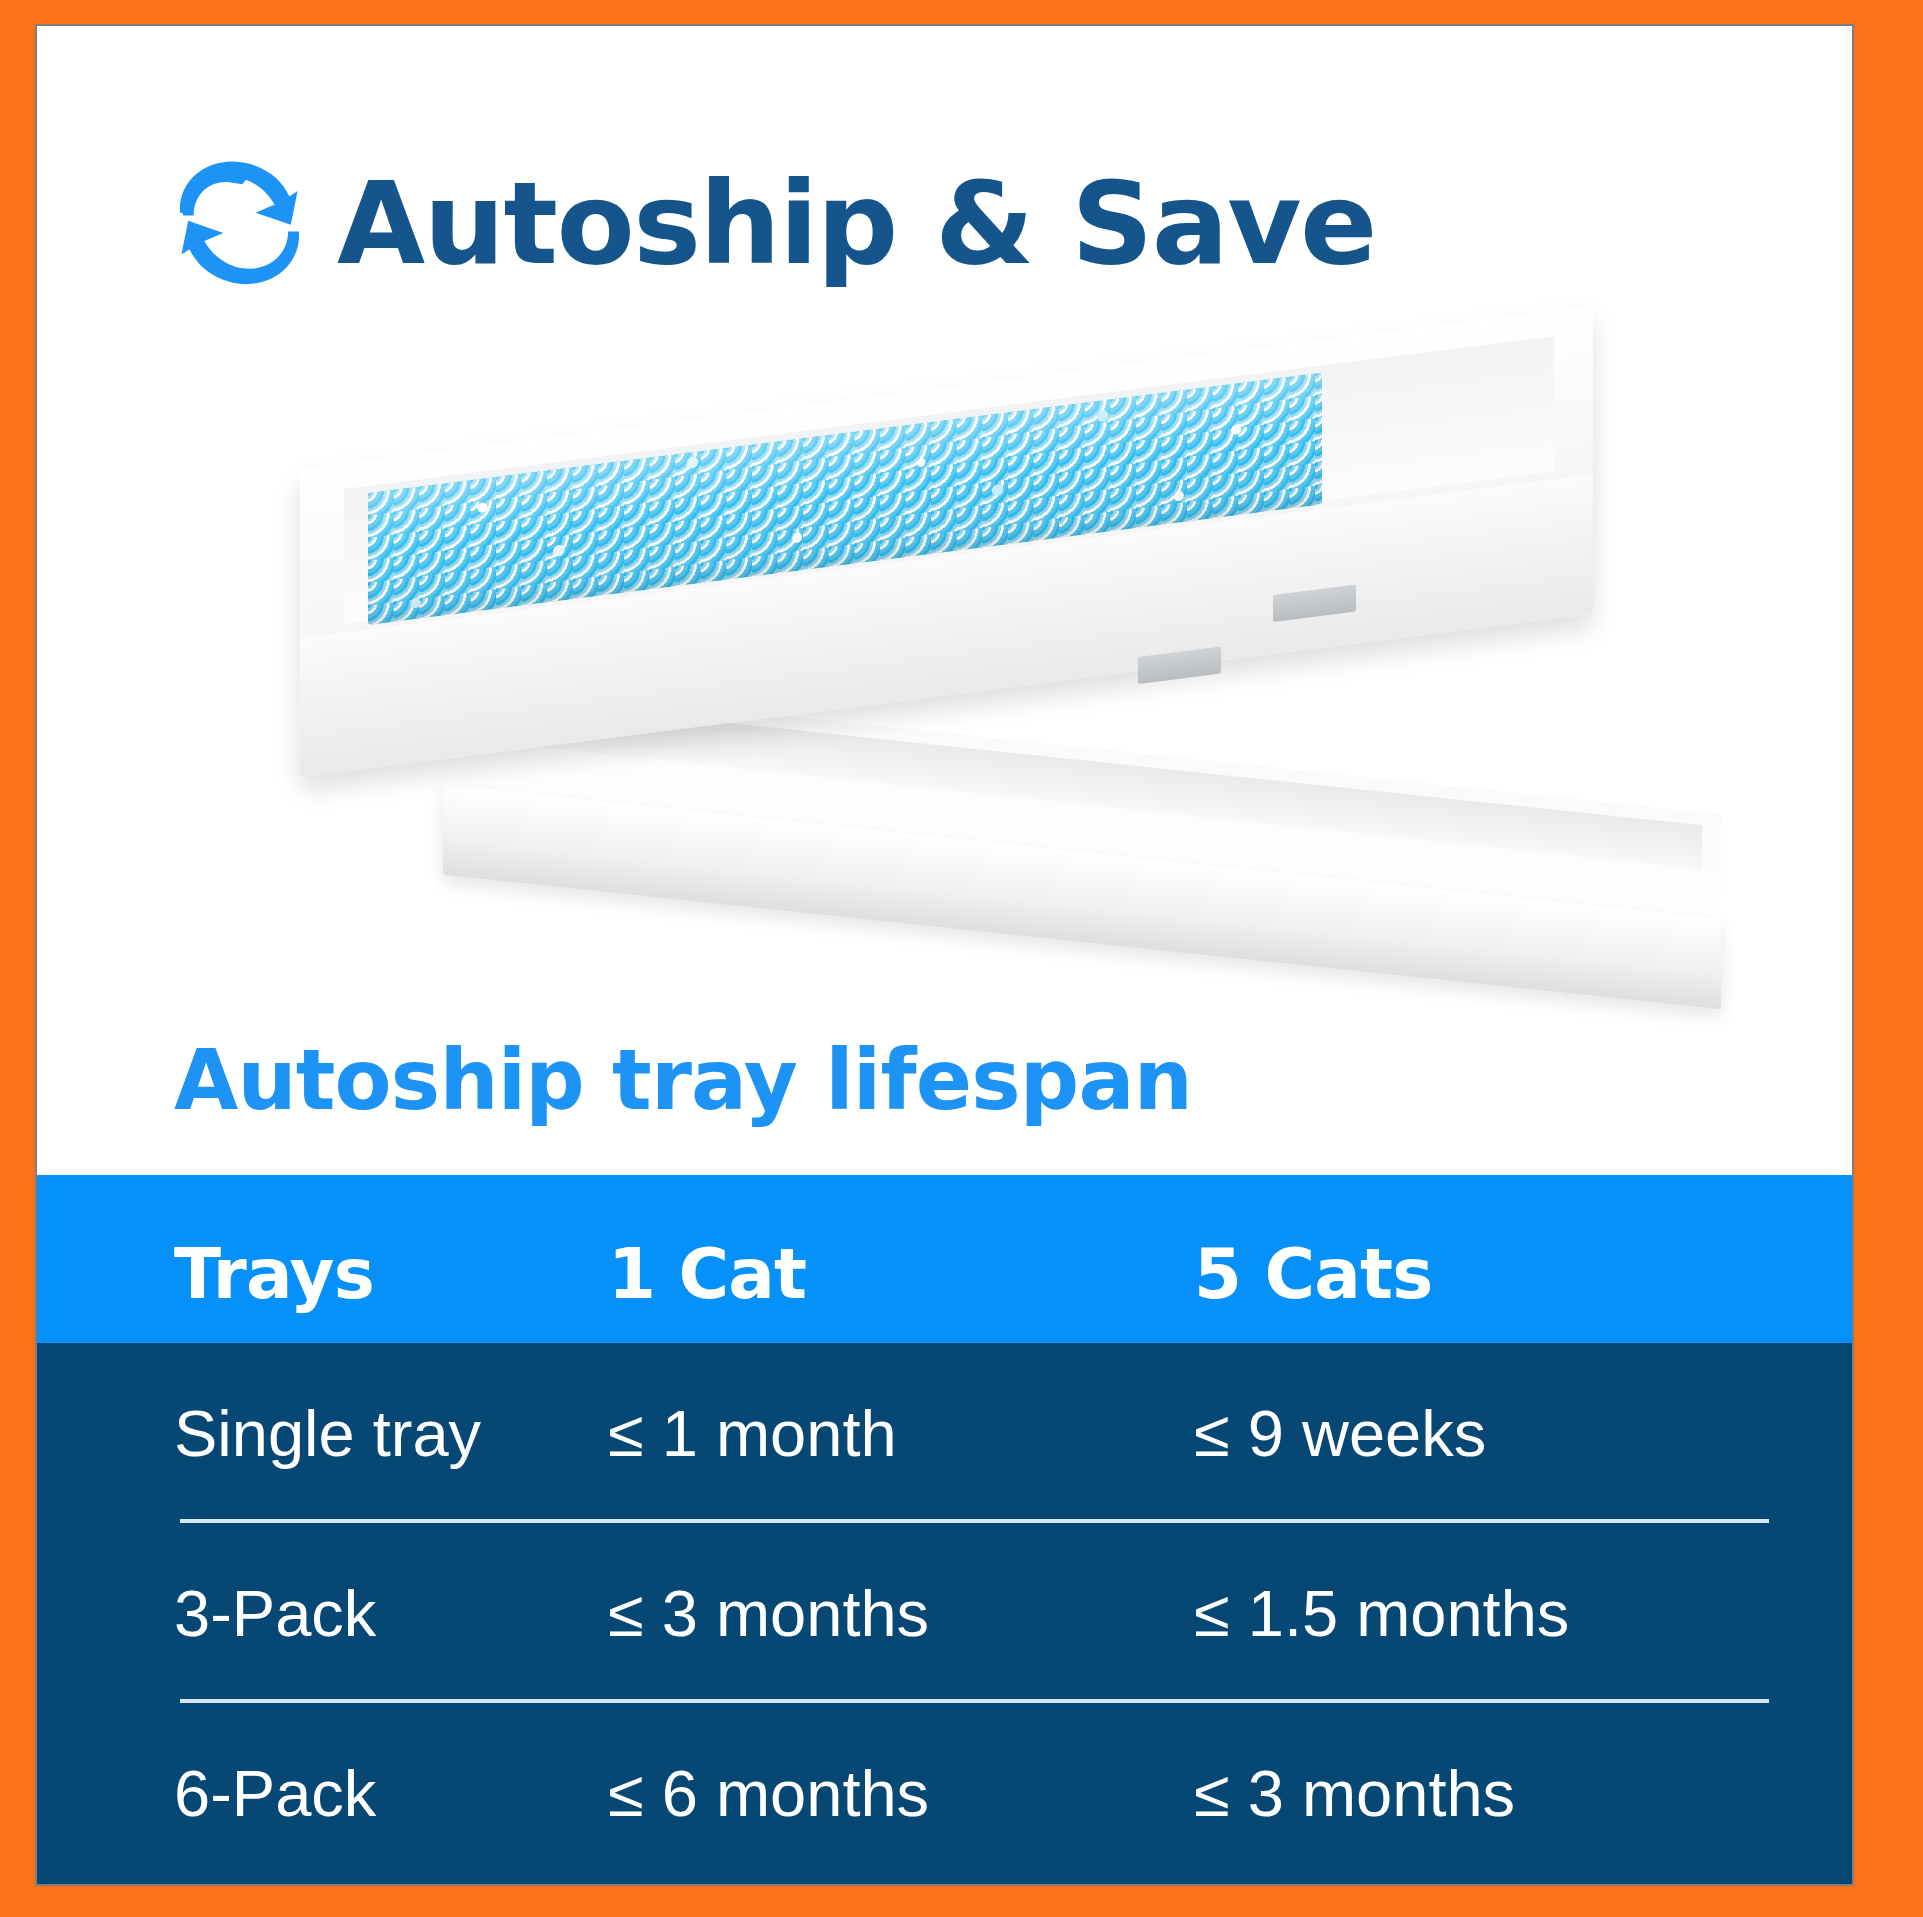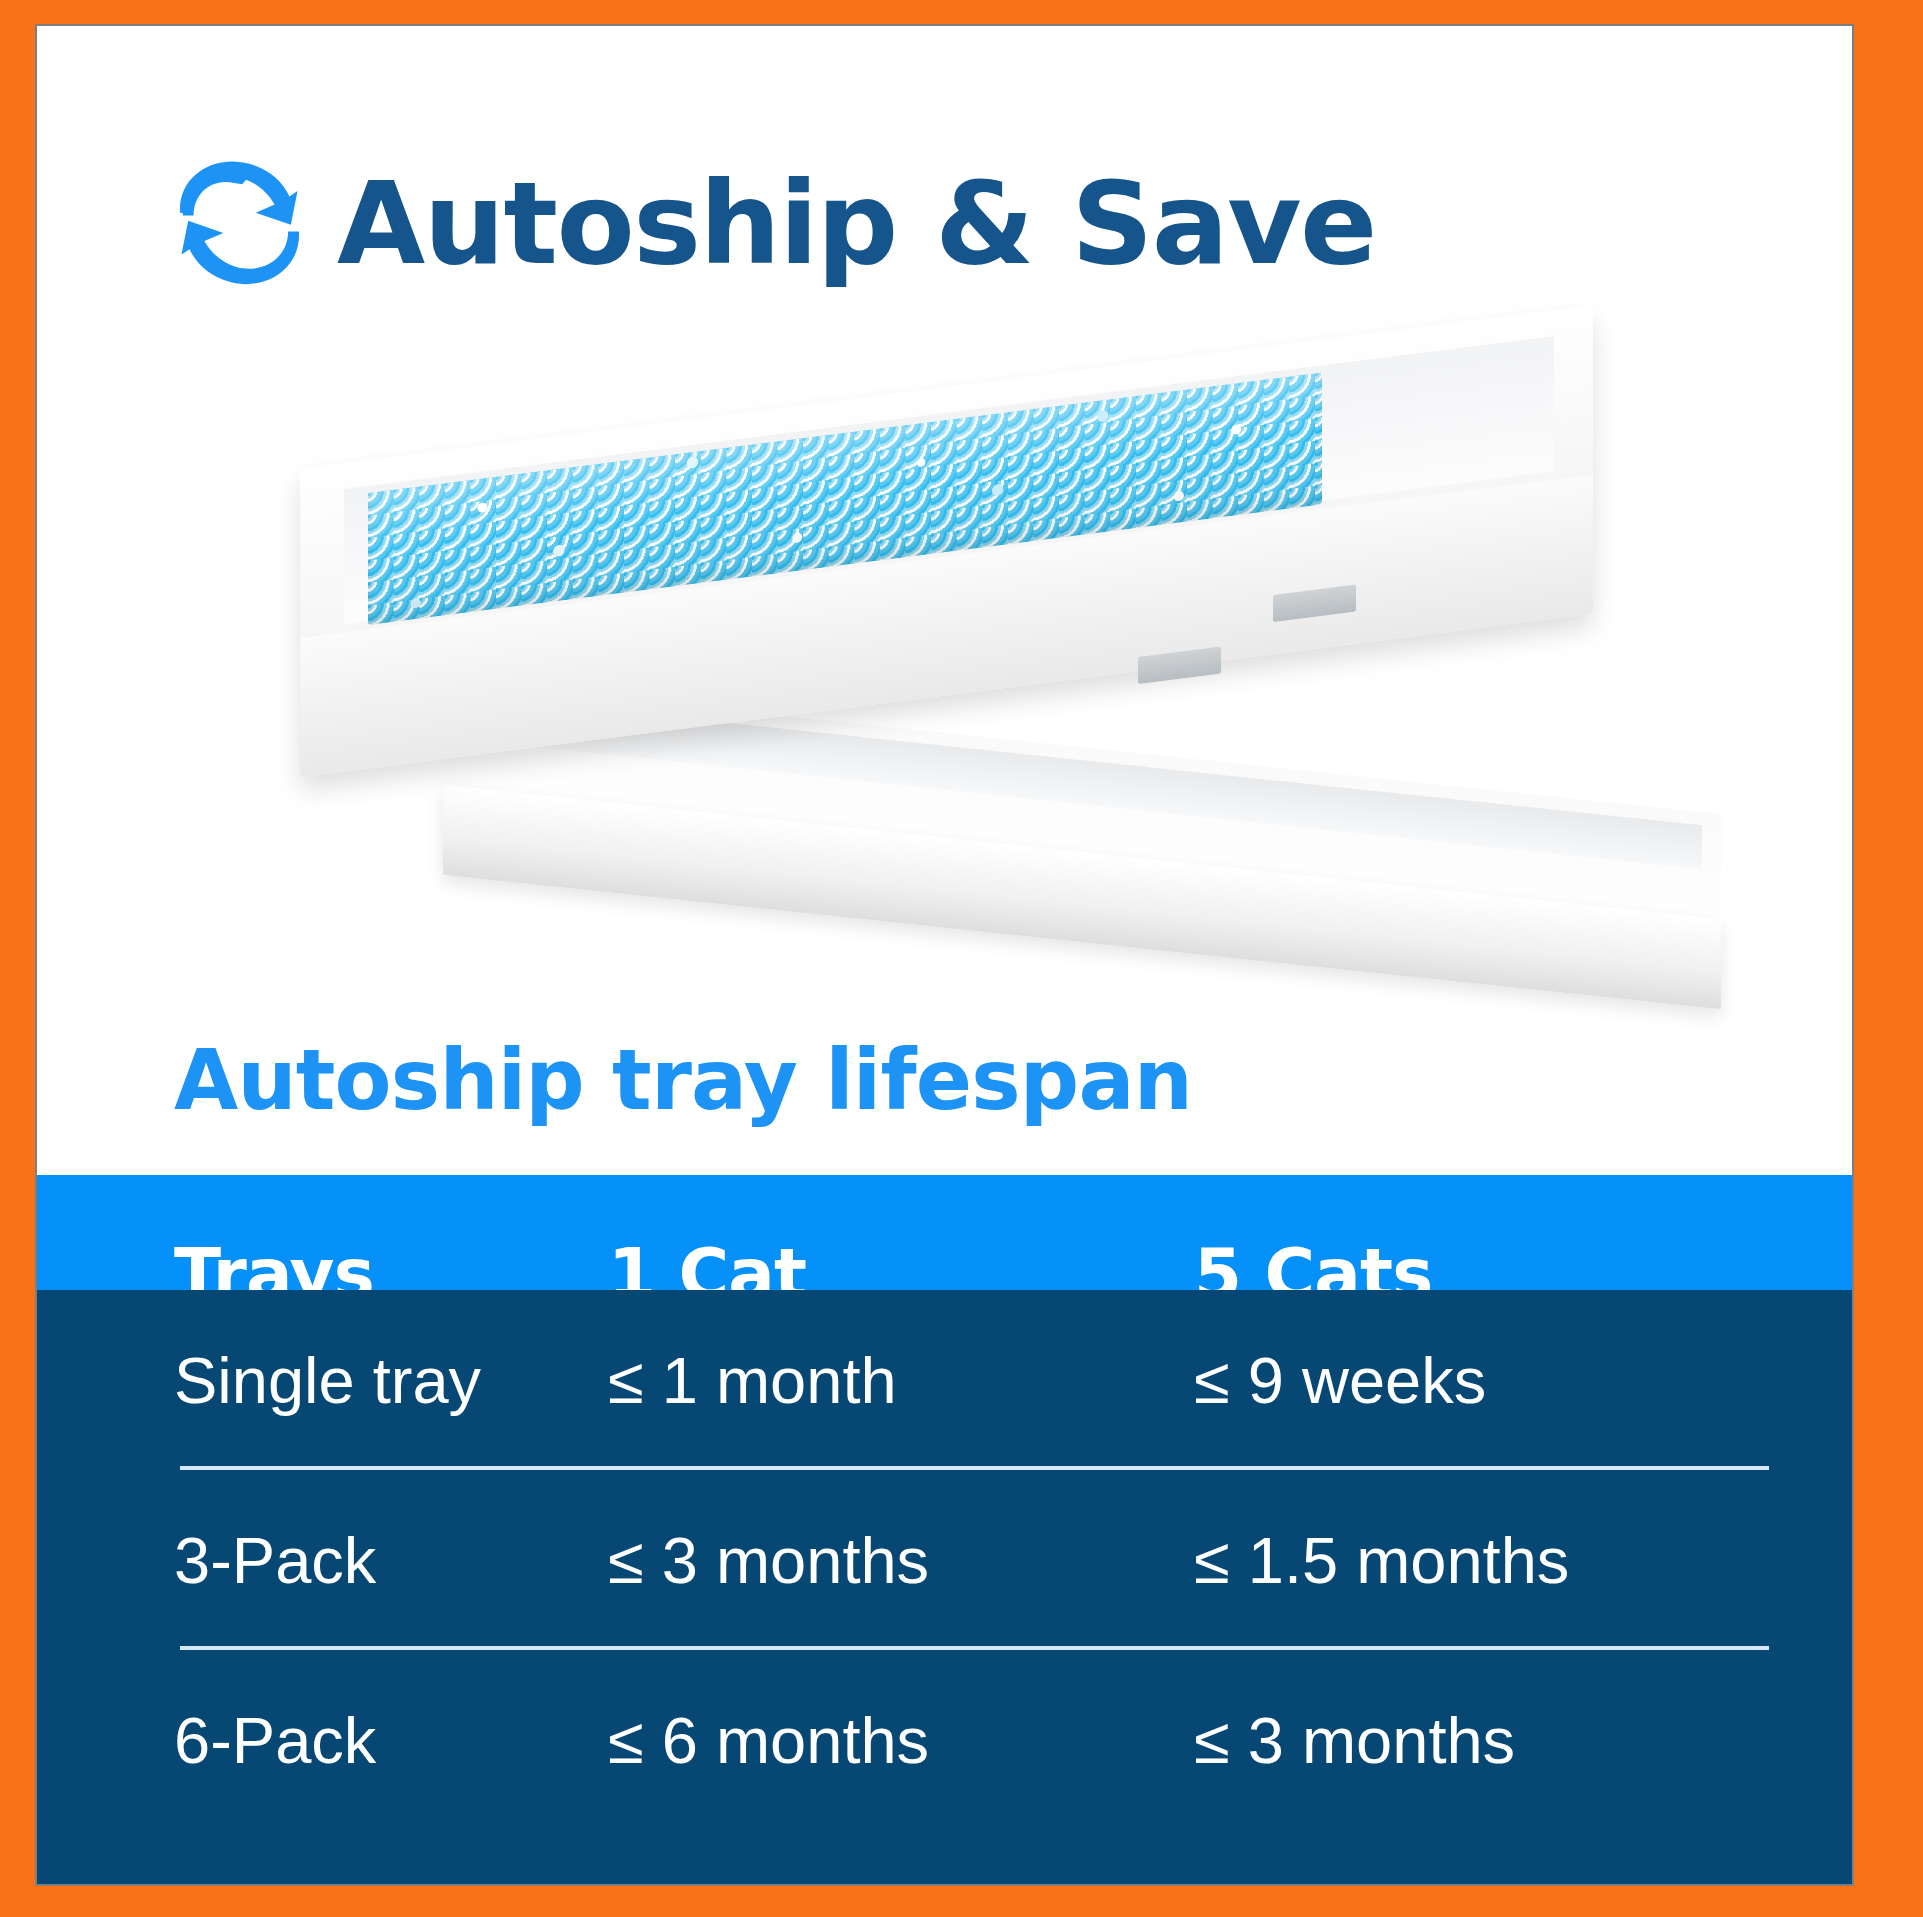--- a/index.html
+++ b/index.html
@@ -193,21 +193,21 @@
     left: 0;
     top: 1125px;
     width: 100%;
     height: 198px;
     background: #0590fa;
     margin-top: 24px;
   }
   #table-body {
     position: absolute;
     left: 0;
-    top: 1264px;
+    top: 1317px;
     width: 100%;
     bottom: 0;
     background: #064873;
   }
   .row {
     position: relative;
     display: flex;
     align-items: center;
     height: 180px;
   }

